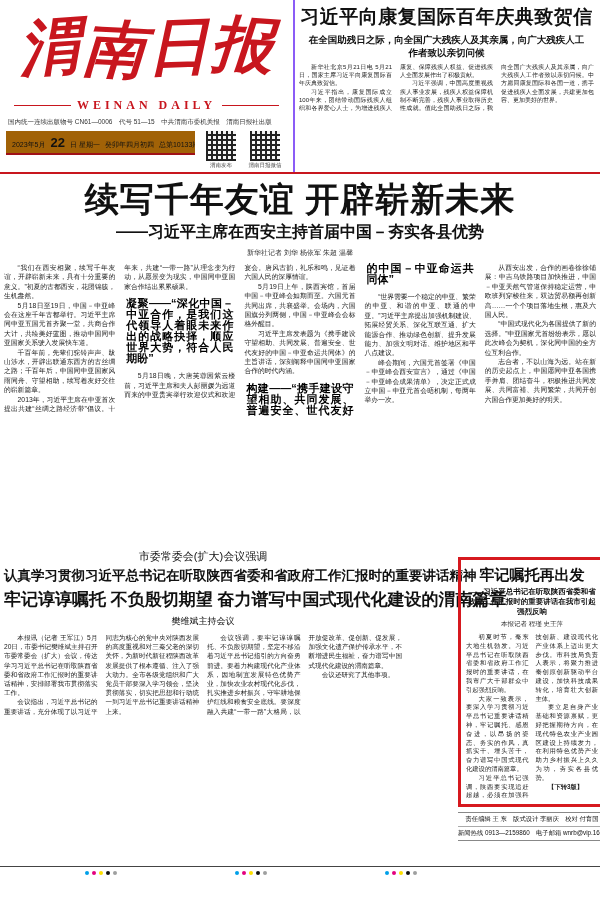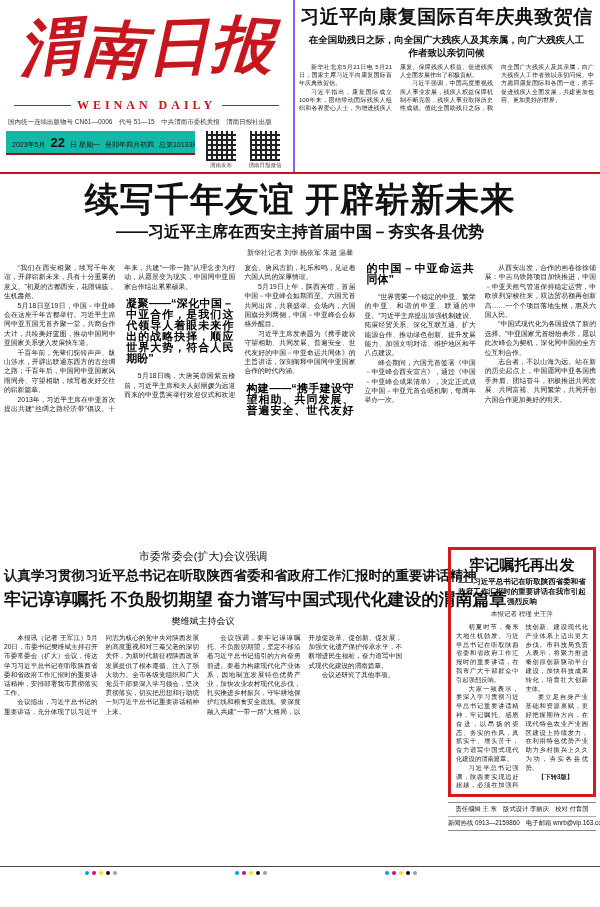--- a/index.html
+++ b/index.html
@@ -17,21 +17,21 @@
   .paper-title span:nth-child(1){ transform:rotate(-4deg); }
   .paper-title span:nth-child(2){ transform:rotate(3deg) translateY(3px); }
   .paper-title span:nth-child(3){ transform:rotate(-2deg); }
   .paper-title span:nth-child(4){ transform:rotate(4deg) translateY(-2px); }
   .en-line { display:flex; align-items:center; gap:6px; margin:2px 8px 3px 8px; }
   .en-line .rule { flex:1; height:1px; background:#c8161e; }
   .en-line .en { color:#c8161e; font-size:12px; font-weight:bold; letter-spacing:4px;
                  font-family:"Liberation Serif","DejaVu Serif",serif; white-space:nowrap; }
   .pub-info { font-size:6.5px; color:#333; text-align:left; padding:2px 2px; white-space:nowrap; overflow:hidden; }
   .m-bottom { display:flex; margin-top:2px; align-items:flex-start; }
-  .date-bar { flex:1; background:#14b8a6; border-bottom:2px solid #a01218; font-size:7px;
+  .date-bar { flex:1; background:#a16207; border-bottom:2px solid #a01218; font-size:7px;
               padding:4px 4px 3px 6px; white-space:nowrap; display:flex; align-items:baseline; gap:5px; overflow:hidden; }
   .date-bar b.day { font-size:13px; font-weight:bold; }
   .qrs { display:flex; gap:4px; padding:0 2px 0 6px; }
   .qr { width:40px; text-align:center; }
   .qr .code { width:30px; height:30px; margin:0 auto;
       background:
         repeating-linear-gradient(0deg,#222 0 2px,transparent 2px 5px),
         repeating-linear-gradient(90deg,#222 0 2px,#f4f4f4 2px 5px); }
   .qr .lbl { font-size:5.5px; color:#444; margin-top:1px; white-space:nowrap; }
 
@@ -57,21 +57,21 @@
 
   
   .banner-row { display:flex; align-items:center; margin:8px 0 6px 25px; height:26px; }
   .banner { width:462px; height:24px; background:linear-gradient(180deg,#f04b39 0%,#e60012 35%,#c00000 100%);
             color:#fff8e1; font-size:16px; font-weight:900; letter-spacing:2px;
             display:flex; align-items:center; justify-content:center; white-space:nowrap;
             text-shadow:0 1px 1px rgba(120,0,0,.6); }
   .flag { height:26px; margin-left:-1px; }
 
   
-  .bottom { display:flex; padding:2px 4px 0 4px; gap:6px; }
+  .bottom { display:flex; padding:2px 4px 0 4px; gap:16px;align-items:flex-end; }
   .b-left { width:398px; }
   .kicker { text-align:center; font-size:11px; margin-top:2px; }
   .bl-h1 { text-align:center; font-size:13.5px; font-weight:900; margin-top:3px; white-space:nowrap; }
   .bl-h2 { text-align:center; font-size:17px; font-weight:900; margin-top:3px; white-space:nowrap; }
   .bl-byline { text-align:center; font-size:9px; margin:4px 0 5px 0; }
   .bl-body { column-count:4; column-gap:8px; font-size:6.6px; line-height:9.2px; text-align:justify;
              height:208px; overflow:hidden; color:#1a1a1a; }
   .bl-body p { text-indent:2em; }
 
   .b-right { width:188px; display:flex; flex-direction:column;padding-left:40px; }

